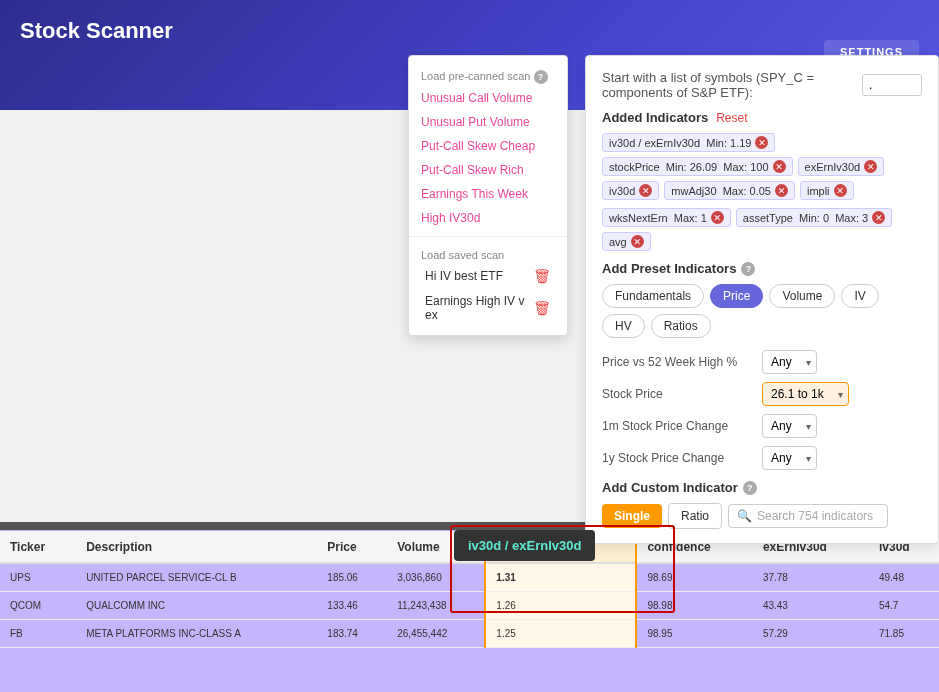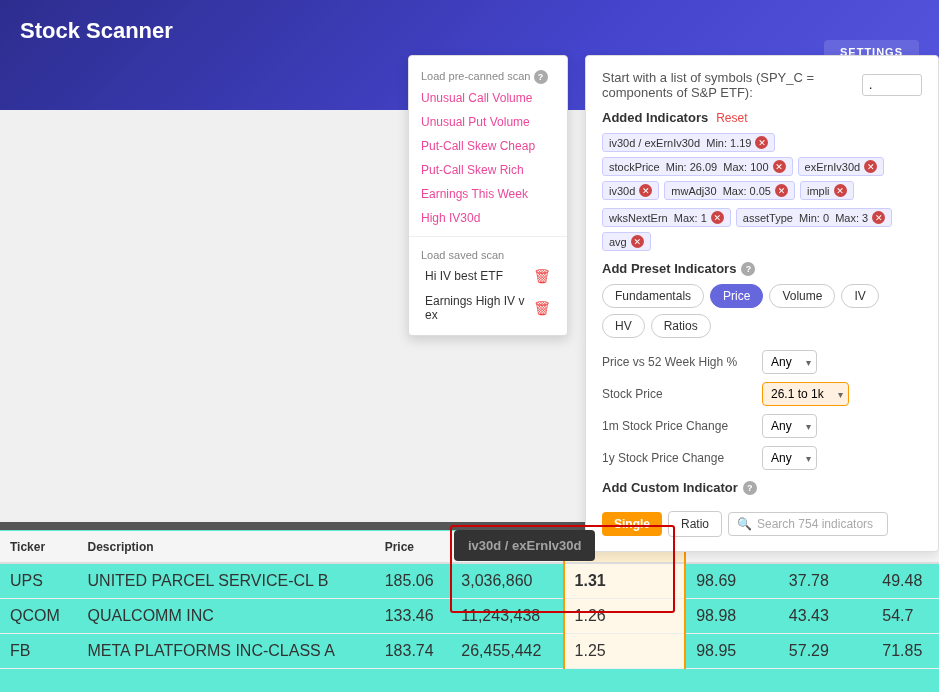--- a/index.html
+++ b/index.html
@@ -193,21 +193,21 @@
       color: #666;
       pointer-events: none;
     }
     .filter-select.highlighted {
       background: #fff0e0;
       border-color: #f90;
     }
 
     
     .custom-indicator-section { margin-top: 10px; }
-    .custom-label { font-size: 13px; font-weight: bold; color: #333; margin-bottom: 16px; display: flex; align-items: center; gap: 5px; }
+    .custom-label { font-size: 13px; font-weight: bold; color: #333; margin-bottom: 8px; display: flex; align-items: center; gap: 5px; }
     .custom-btns { display: flex; gap: 6px; align-items: center; }
     .custom-btn-single {
       background: #f90;
       color: white;
       border: none;
       border-radius: 4px;
       padding: 5px 12px;
       font-size: 12px;
       cursor: pointer;
       font-weight: bold;
@@ -232,37 +232,37 @@
       color: #aaa;
       width: 160px;
     }
 
     
     .tooltip-popup {
       position: absolute;
       top: 530px;
       left: 454px;
       background: #333;
-      color: #a3a3a3;
+      color: #5eead4;
       border-radius: 4px;
       padding: 8px 14px;
       font-size: 13px;
       font-weight: bold;
       z-index: 200;
       white-space: nowrap;
     }
 
     
     .table-area {
       position: absolute;
       top: 530px;
       left: 0;
       right: 0;
       bottom: 0;
-      background: #5eead4;
+      background: #c4b5fd;
     }
     .results-btn {
       position: absolute;
       top: 525px;
       right: 20px;
       background: #8888ee;
       color: white;
       border: none;
       border-radius: 4px;
       padding: 7px 18px;
@@ -299,21 +299,21 @@
       text-align: left;
       color: #333;
       font-weight: 600;
       font-size: 12px;
       white-space: nowrap;
     }
     tbody tr { border-bottom: 1px solid #eee; }
     tbody td {
       padding: 8px 10px;
       color: #333;
-      font-size: 16px;
+      font-size: 10px;
     }
 
     .highlight-box {
       position: absolute;
       border: 2px solid #cc0000;
       border-radius: 3px;
       pointer-events: none;
       z-index: 150;
     }
 

